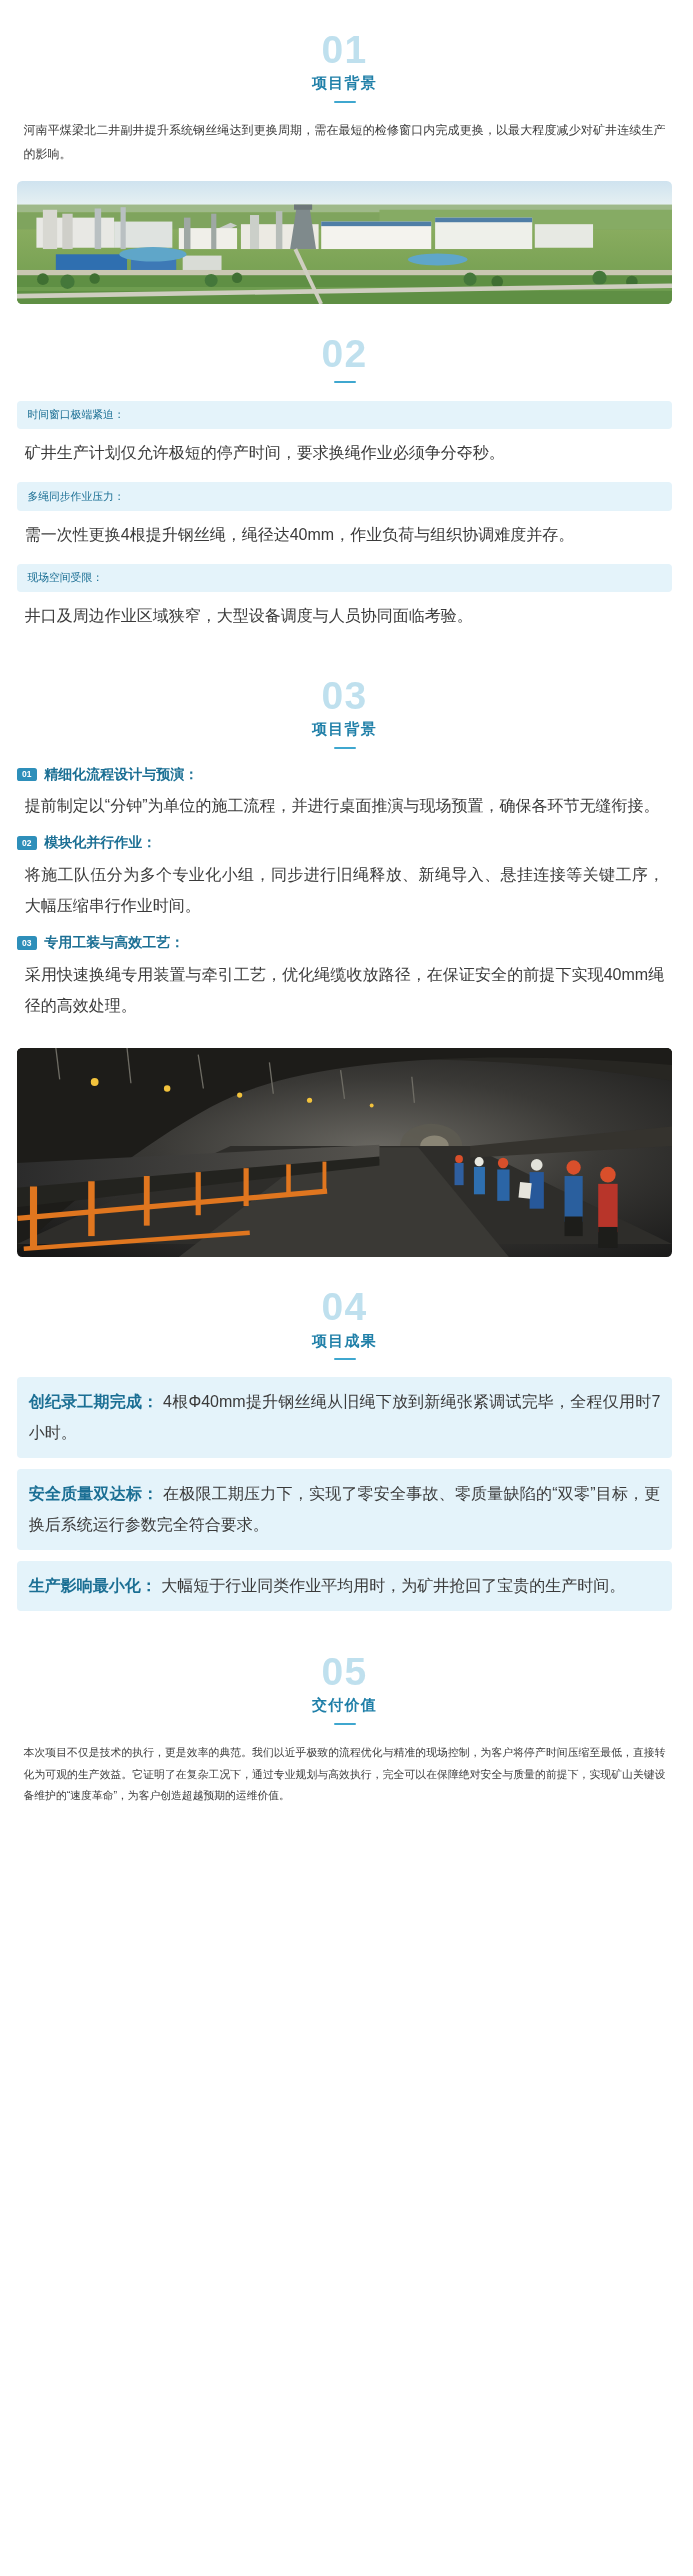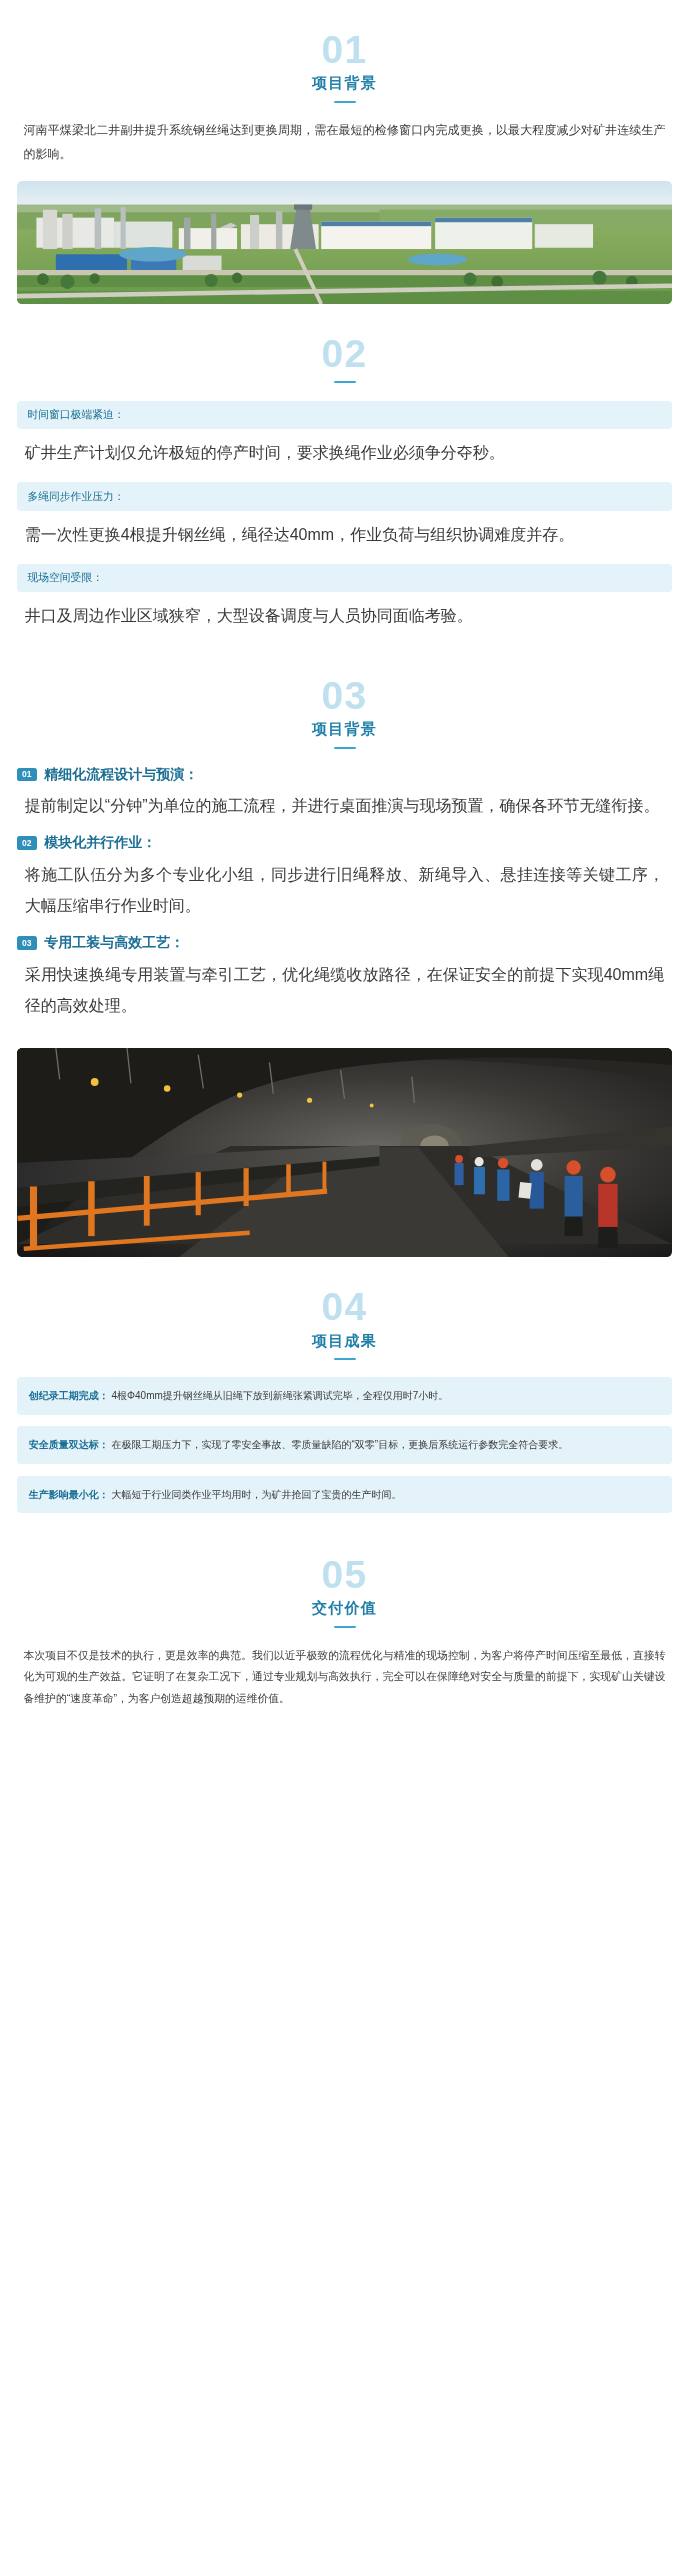--- a/index.html
+++ b/index.html
@@ -133,21 +133,21 @@
   
   .res {
     padding: 0 17px;
     margin-top: 10.4px;
   }
   .res-item {
     background: #e4f3fa;
     border-radius: 3.9px;
     padding: 9px 11.7px;
     margin-bottom: 11.7px;
-    font-size: 10px;
+    font-size: 16px;
     line-height: 1.95;
     color: #3a3a3a;
     text-align: justify;
   }
   .res-item b { color: #1b6f94; }
 
   
   .closing {
     font-size: 10.8px;
     line-height: 2.0;

